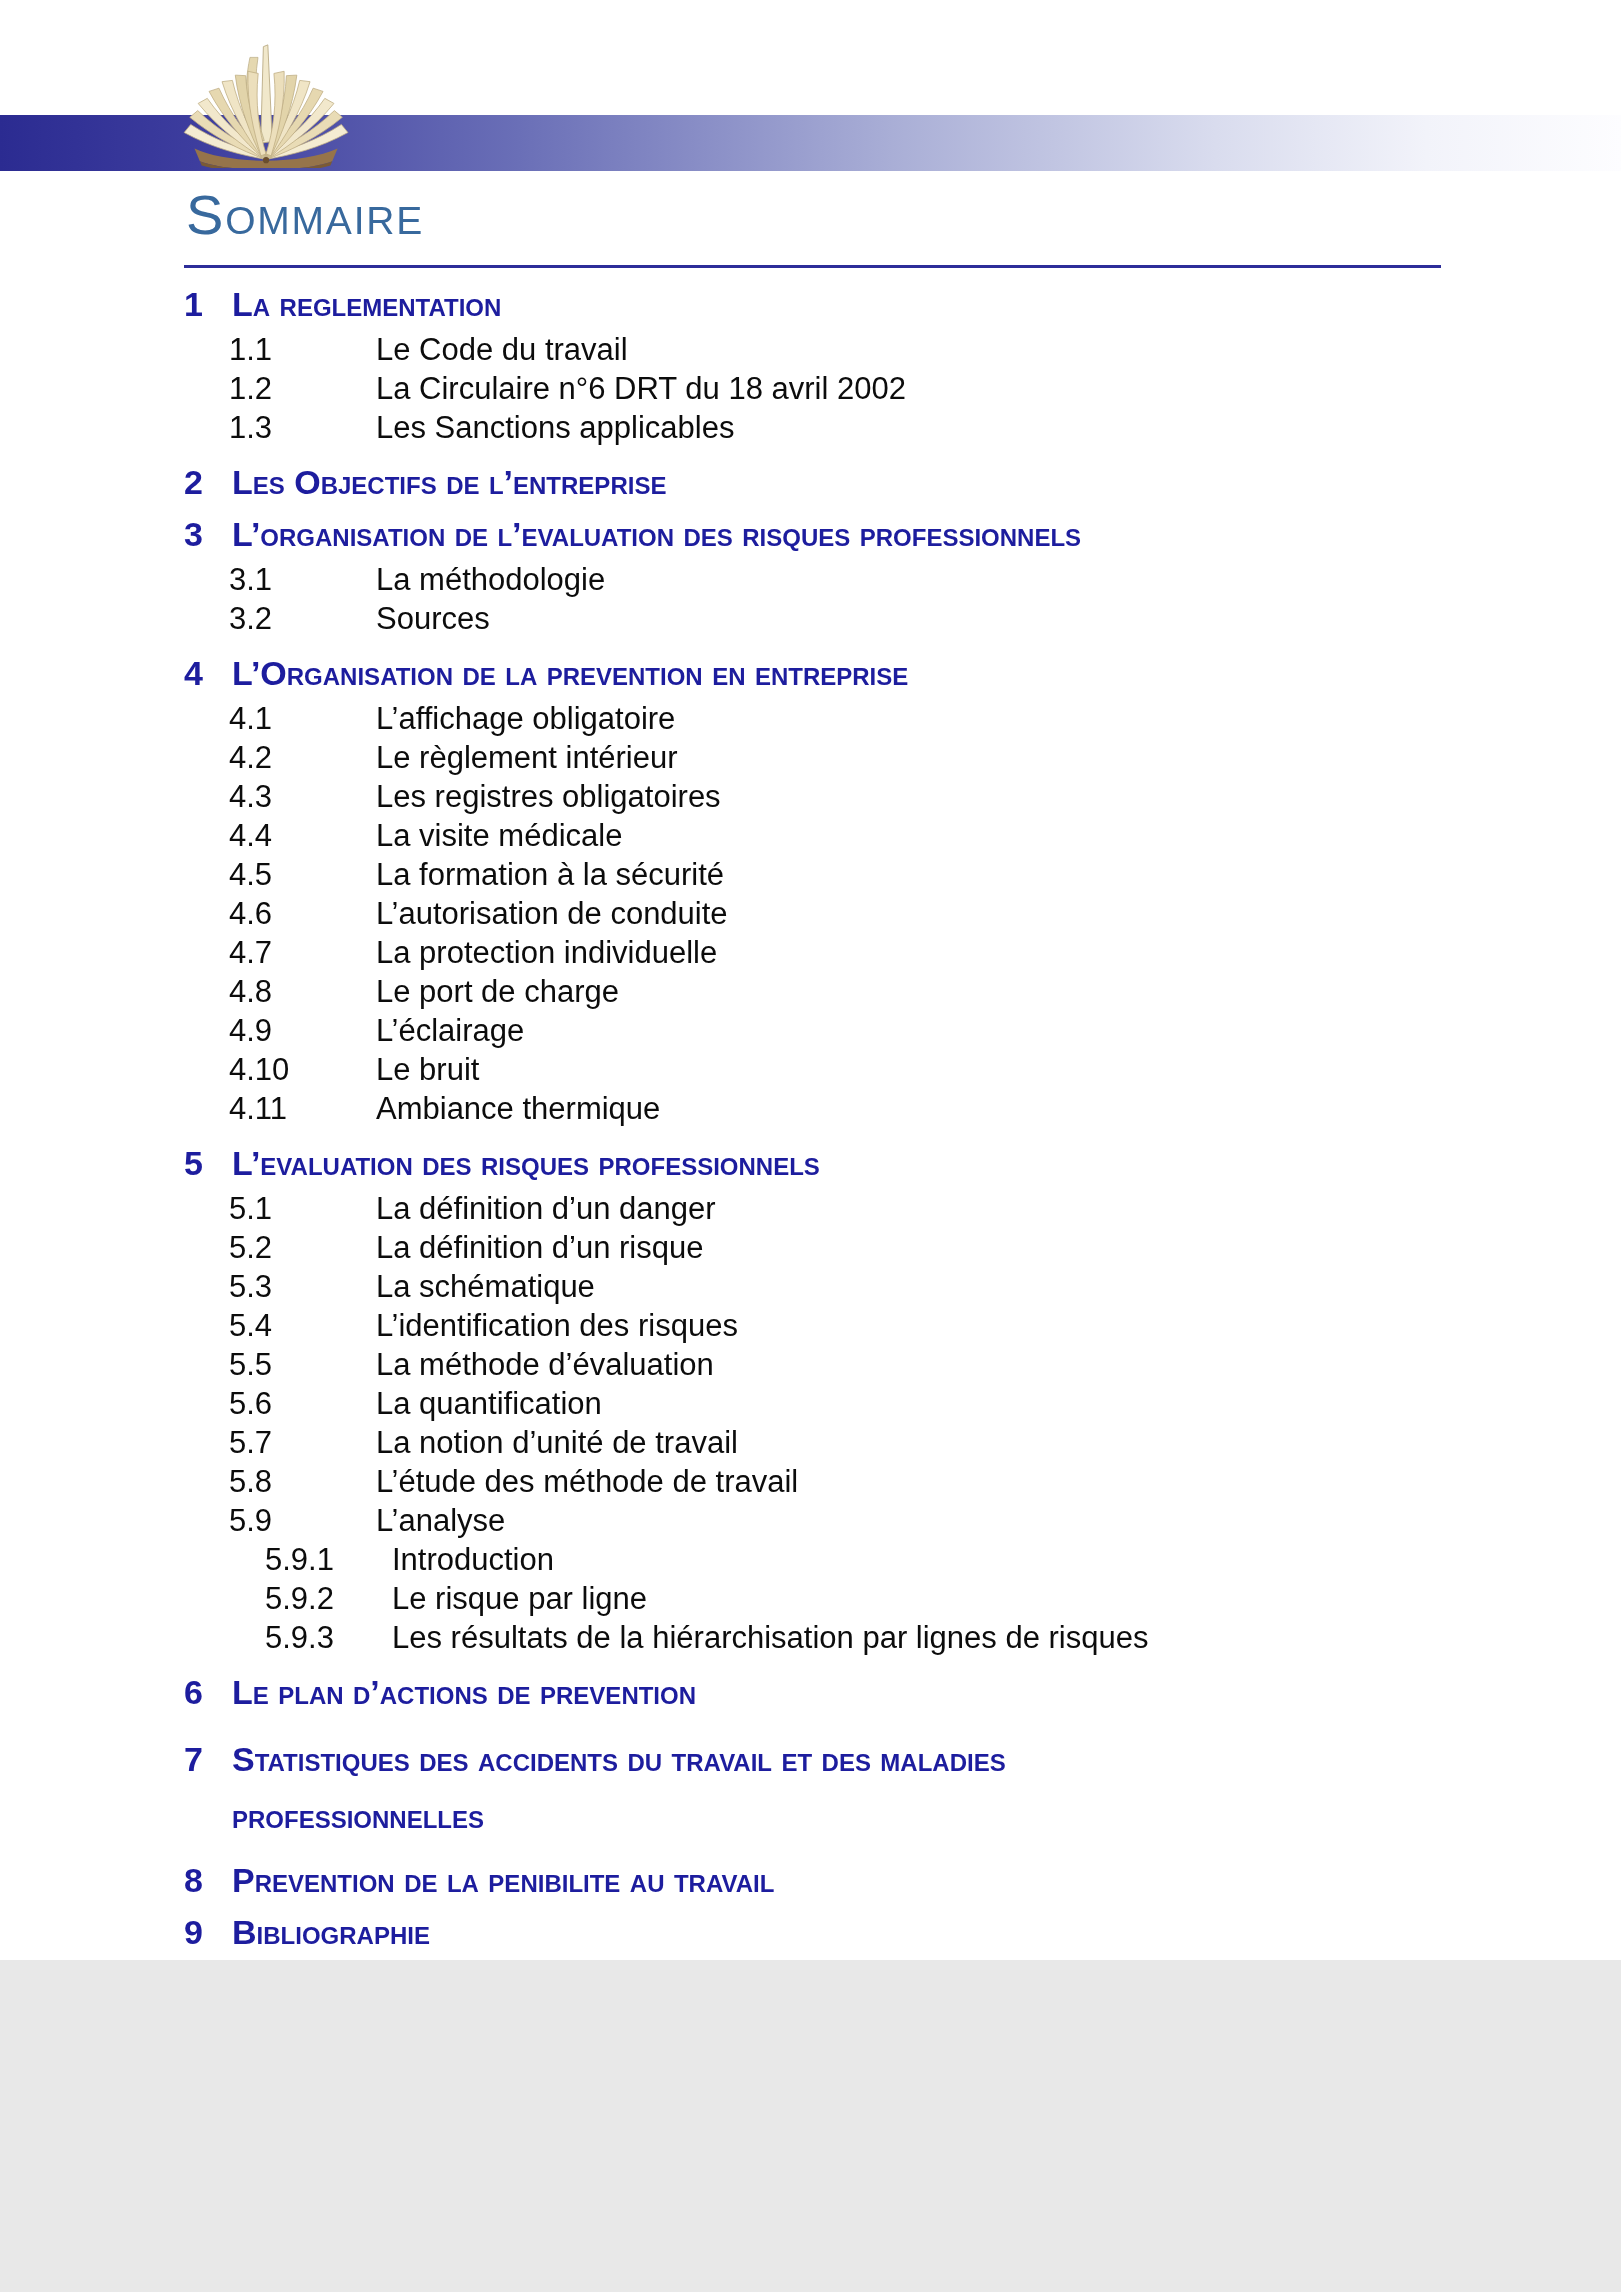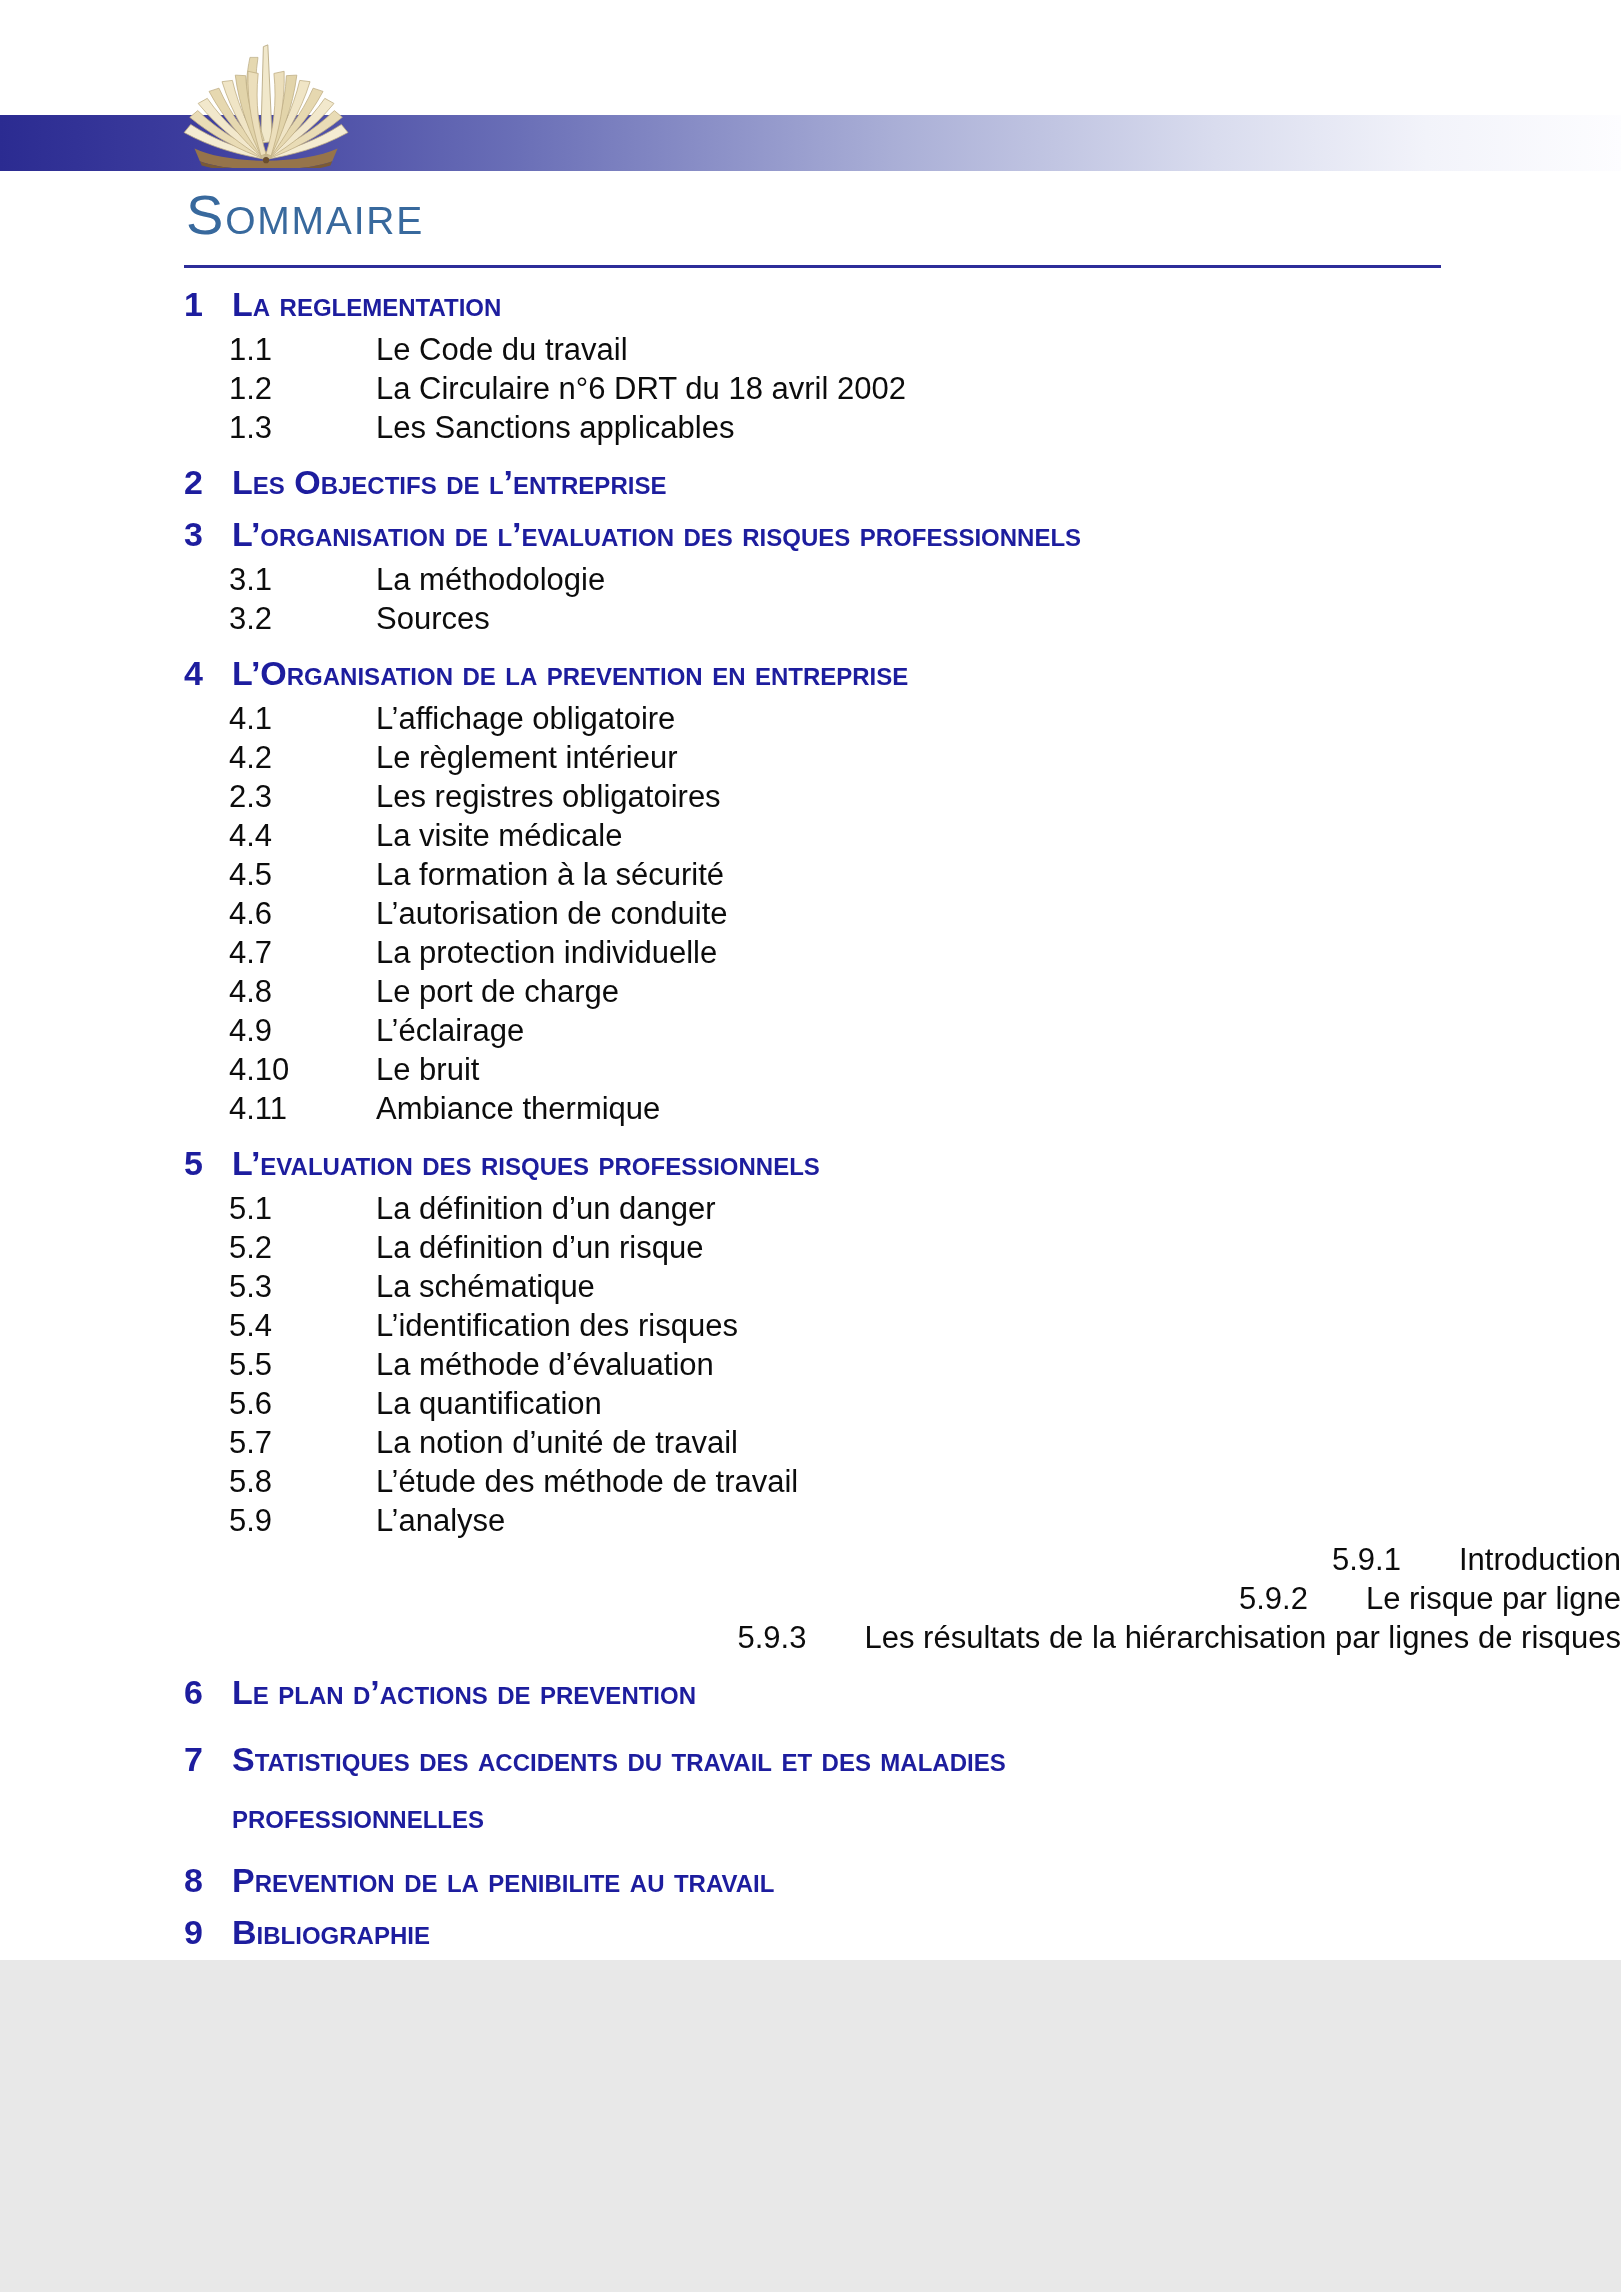--- a/index.html
+++ b/index.html
@@ -37,21 +37,21 @@
   }
   .h-num{width:48px;flex:0 0 48px;}
   .h-title{font-variant:small-caps;white-space:pre-line;max-width:1155px;}
   .h-row.h-multi{line-height:1.68;margin-top:21.5px;}
   .sub-row{
     display:flex;align-items:baseline;
     font-size:31px;line-height:39px;color:#0c0c0c;
   }
   .sub-row.lvl2{padding-left:45px;gap:48px;}
   .lvl2 .s-num{width:99px;flex:0 0 99px;}
-  .sub-row.lvl3{padding-left:81px;justify-content:flex-end;}
+  .sub-row.lvl3{padding-left:81px;}
   .lvl3 .s-num{width:127px;flex:0 0 127px;}
   
   #footer-bar{
     position:absolute;left:433px;top:2172px;width:794px;height:52px;
     background:linear-gradient(90deg,#ccd8ec 0%,#b4c5e2 30%,#8fadd4 65%,#6d94c6 100%);
     border-top:0.9px solid #dbe3f1;
     border-bottom:1.8px solid #5d7fae;
     box-sizing:border-box;
     display:flex;align-items:center;justify-content:center;
   }
@@ -139,21 +139,21 @@
       </div>
       <div class="sub-row lvl2">
         <span class="s-num">4.1</span>
         <span class="s-title">L’affichage obligatoire</span>
       </div>
       <div class="sub-row lvl2">
         <span class="s-num">4.2</span>
         <span class="s-title">Le règlement intérieur</span>
       </div>
       <div class="sub-row lvl2">
-        <span class="s-num">2.3</span>
+        <span class="s-num">4.3</span>
         <span class="s-title">Les registres obligatoires</span>
       </div>
       <div class="sub-row lvl2">
         <span class="s-num">4.4</span>
         <span class="s-title">La visite médicale</span>
       </div>
       <div class="sub-row lvl2">
         <span class="s-num">4.5</span>
         <span class="s-title">La formation à la sécurité</span>
       </div>

